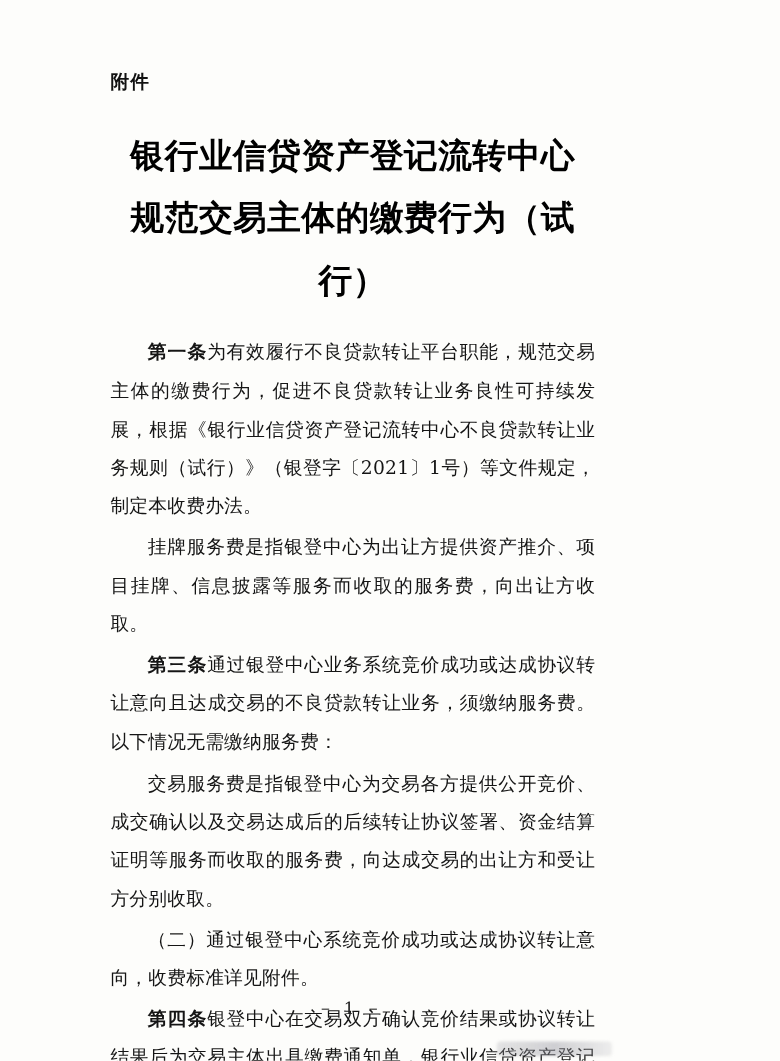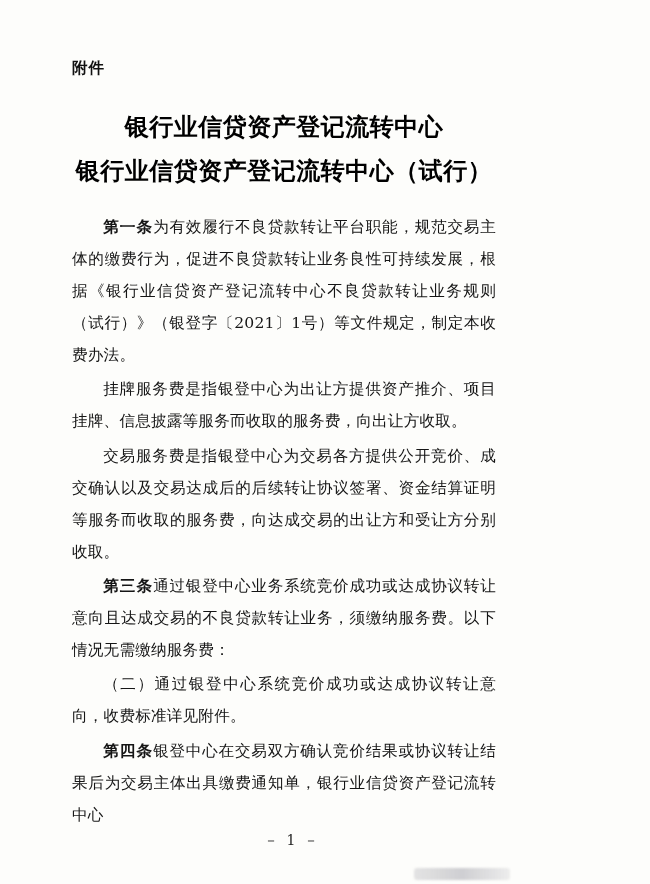--- a/index.html
+++ b/index.html
@@ -12,33 +12,33 @@
     background: #fdfdfb;
     font-family: "DejaVu Serif", "Liberation Serif", serif;
     color: #1a1a1a;
     overflow: hidden;
   }
   .page {
     position: relative;
     width: 584px;
     height: 884px;
     box-sizing: border-box;
-    padding: 58px 88px 30px 72px;
+    padding: 58px 88px 30px 92px;
     background: #fdfdfb;
   }
   .attachment-label {
     font-size: 15.5px;
     letter-spacing: 1px;
     margin: 0 0 26px 0;
     font-weight: 600;
     color: #111;
   }
   .doc-title {
     text-align: center;
-    font-size: 24px;
+    font-size: 28px;
     font-weight: 700;
     letter-spacing: 0.5px;
     line-height: 1.85;
     color: #000;
     margin: 0 0 4px 0;
     font-family: Liberation Serif, serif;
   }
   .doc-title .line2 {
     display: block;
   }
@@ -84,33 +84,33 @@
 </style>
 </head>
 <body>
 
 <div class="page">
 
   <div class="attachment-label">附件</div>
 
   <div class="doc-title">
     <span class="line1">银行业信贷资产登记流转中心</span>
-    <span class="line2">银行业信贷资产登记流转中心（试行）</span>
+    <span class="line2">规范交易主体的缴费行为（试行）</span>
   </div>
 
   <div class="body-text">
 
     <p class="para indent"><span class="art-label">第一条</span><span>为有效履行不良贷款转让平台职能，规范交易主体的缴费行为，促进不良贷款转让业务良性可持续发展，根据《银行业信贷资产登记流转中心不良贷款转让业务规则（试行）》（银登字〔2021〕1号）等文件规定，制定本收费办法。</span></p>
 
 
     <p class="para indent"><span>挂牌服务费是指银登中心为出让方提供资产推介、项目挂牌、信息披露等服务而收取的服务费，向出让方收取。</span></p>
 
+    <p class="para indent"><span class="art-label">第三条</span><span>通过银登中心业务系统竞价成功或达成协议转让意向且达成交易的不良贷款转让业务，须缴纳服务费。以下情况无需缴纳服务费：</span></p>
+
     <p class="para indent"><span>交易服务费是指银登中心为交易各方提供公开竞价、成交确认以及交易达成后的后续转让协议签署、资金结算证明等服务而收取的服务费，向达成交易的出让方和受让方分别收取。</span></p>
-
-    <p class="para indent"><span class="art-label">第三条</span><span>通过银登中心业务系统竞价成功或达成协议转让意向且达成交易的不良贷款转让业务，须缴纳服务费。以下情况无需缴纳服务费：</span></p>
 
 
     <p class="para indent"><span>（二）通过银登中心系统竞价成功或达成协议转让意向，收费标准详见附件。</span></p>
 
     <p class="para indent"><span class="art-label">第四条</span><span>银登中心在交易双方确认竞价结果或协议转让结果后为交易主体出具缴费通知单，银行业信贷资产登记流转中心</span></p>
 
   </div>
 
   <div class="page-number">－ 1 －</div>
   <div class="footer-smudge"></div>

